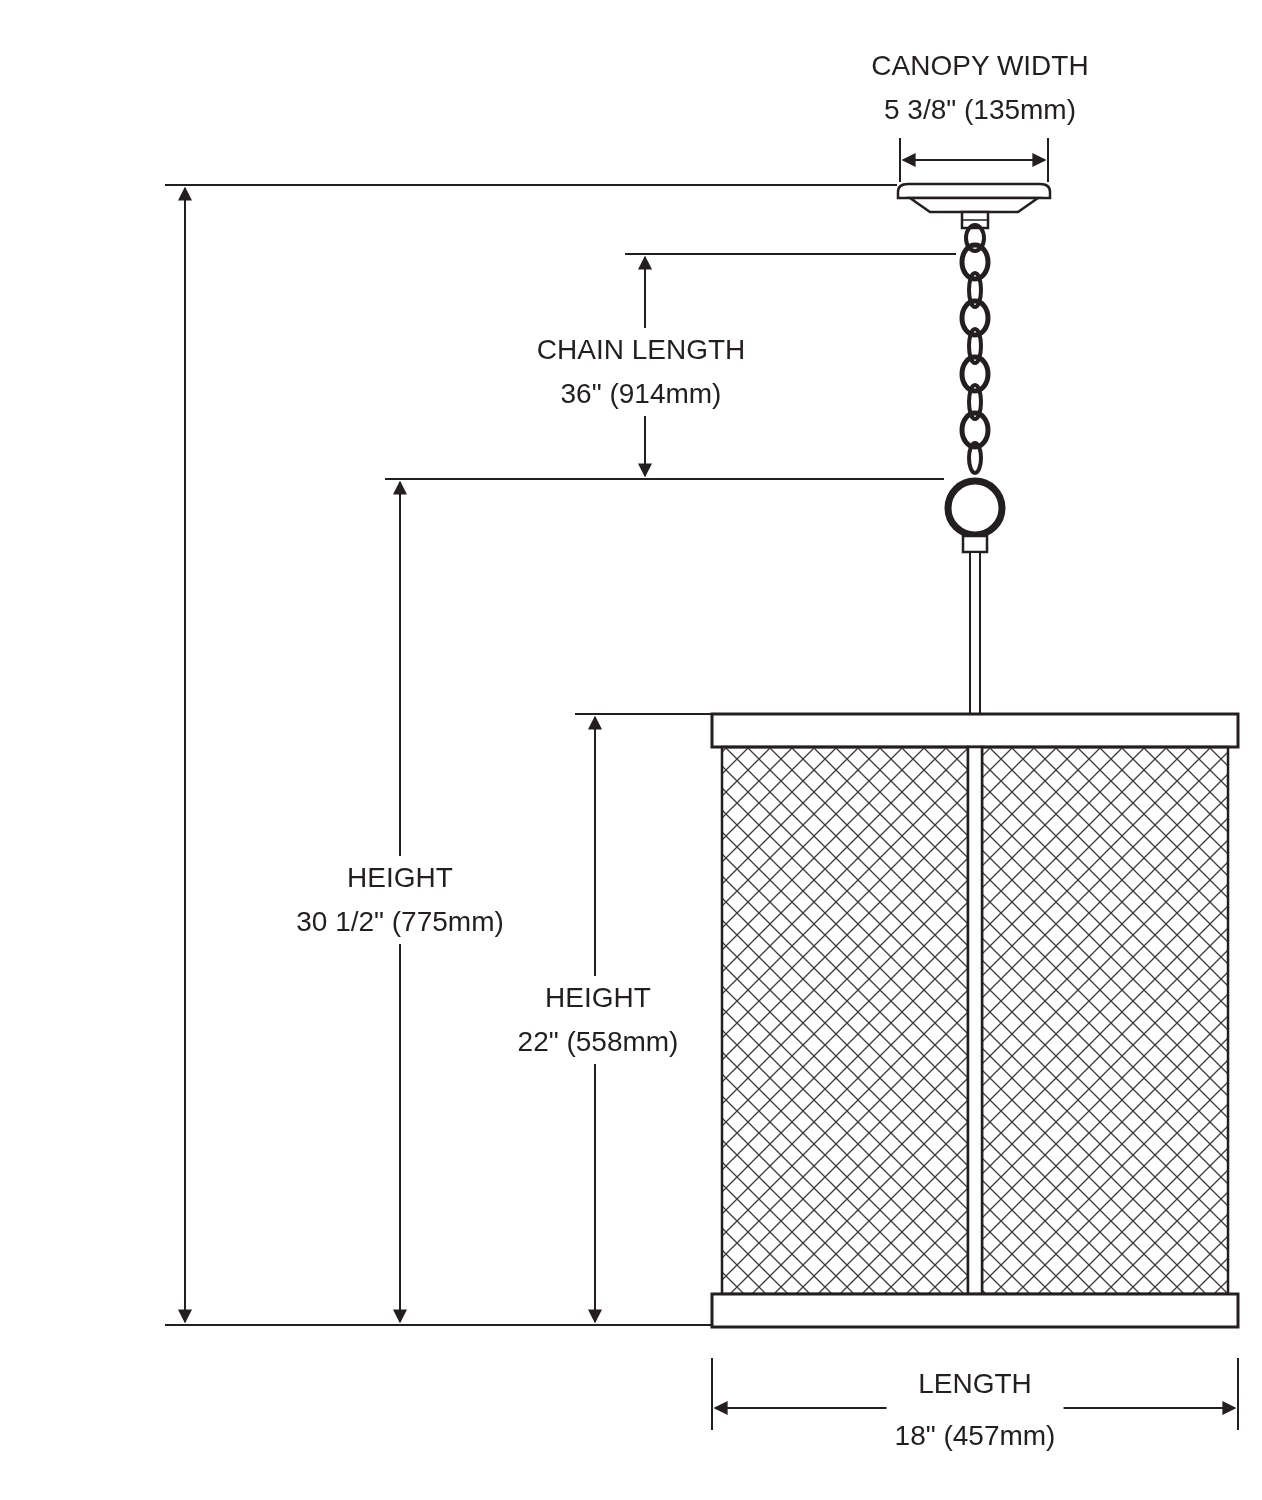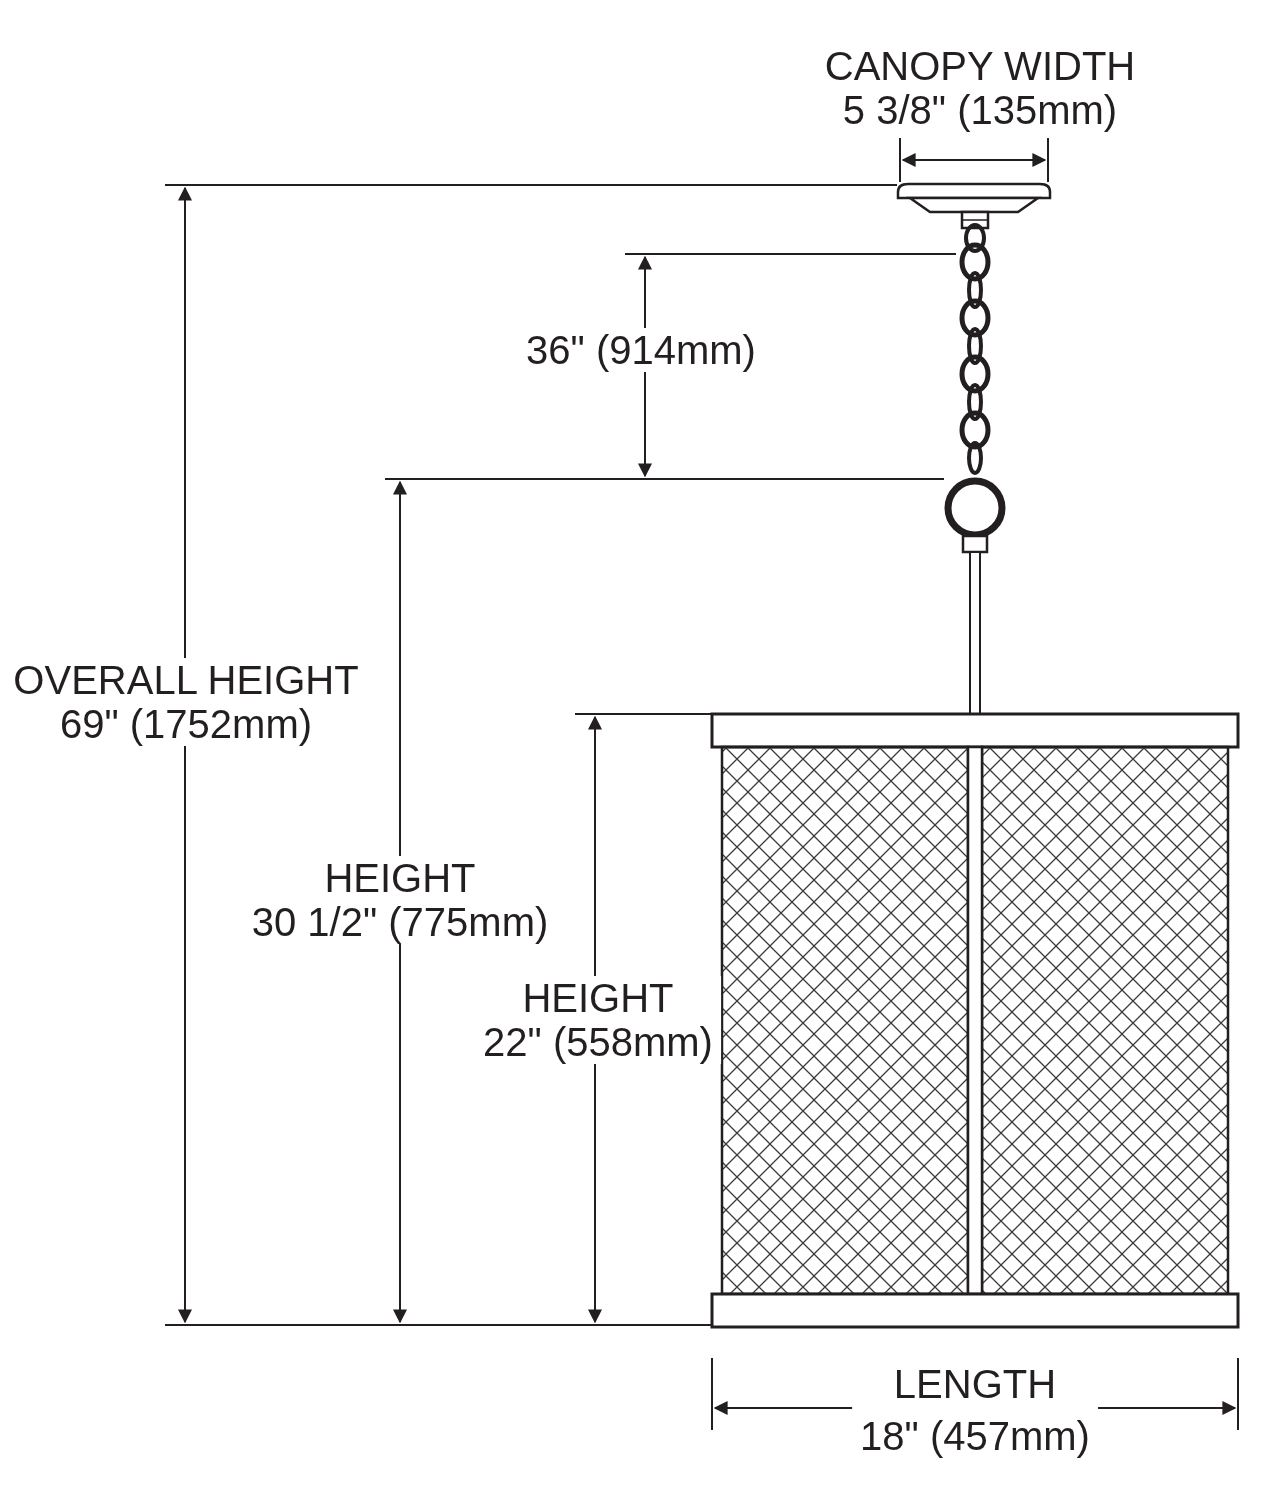--- a/index.html
+++ b/index.html
@@ -18,21 +18,21 @@
   }
   .stage svg {
     position: absolute;
     left: 0;
     top: 0;
   }
   .dim-label {
     position: absolute;
     transform: translateX(-50%);
     text-align: center;
-    font-size: 40px;
+    font-size: 28px;
     line-height: 44px;
     white-space: nowrap;
     background: #ffffff;
     padding: 0 8px;
   }
 </style>
 </head>
 <body>
 
 <div class="stage">
@@ -122,27 +122,24 @@
       </g>
     </g>
   </svg>
 
   <div class="dim-label" style="left:980px; top:44px;">
     <div>CANOPY WIDTH</div>
     <div>5 3/8" (135mm)</div>
   </div>
 
   <div class="dim-label" style="left:641px; top:328px;">
+    <div>CHAIN LENGTH</div>
     <div>36" (914mm)</div>
   </div>
 
-  <div class="dim-label" style="left:186px; top:658px;">
-    <div>OVERALL HEIGHT</div>
-    <div>69" (1752mm)</div>
-  </div>
 
   <div class="dim-label" style="left:400px; top:856px;">
     <div>HEIGHT</div>
     <div>30 1/2" (775mm)</div>
   </div>
 
   <div class="dim-label" style="left:598px; top:976px;">
     <div>HEIGHT</div>
     <div>22" (558mm)</div>
   </div>

